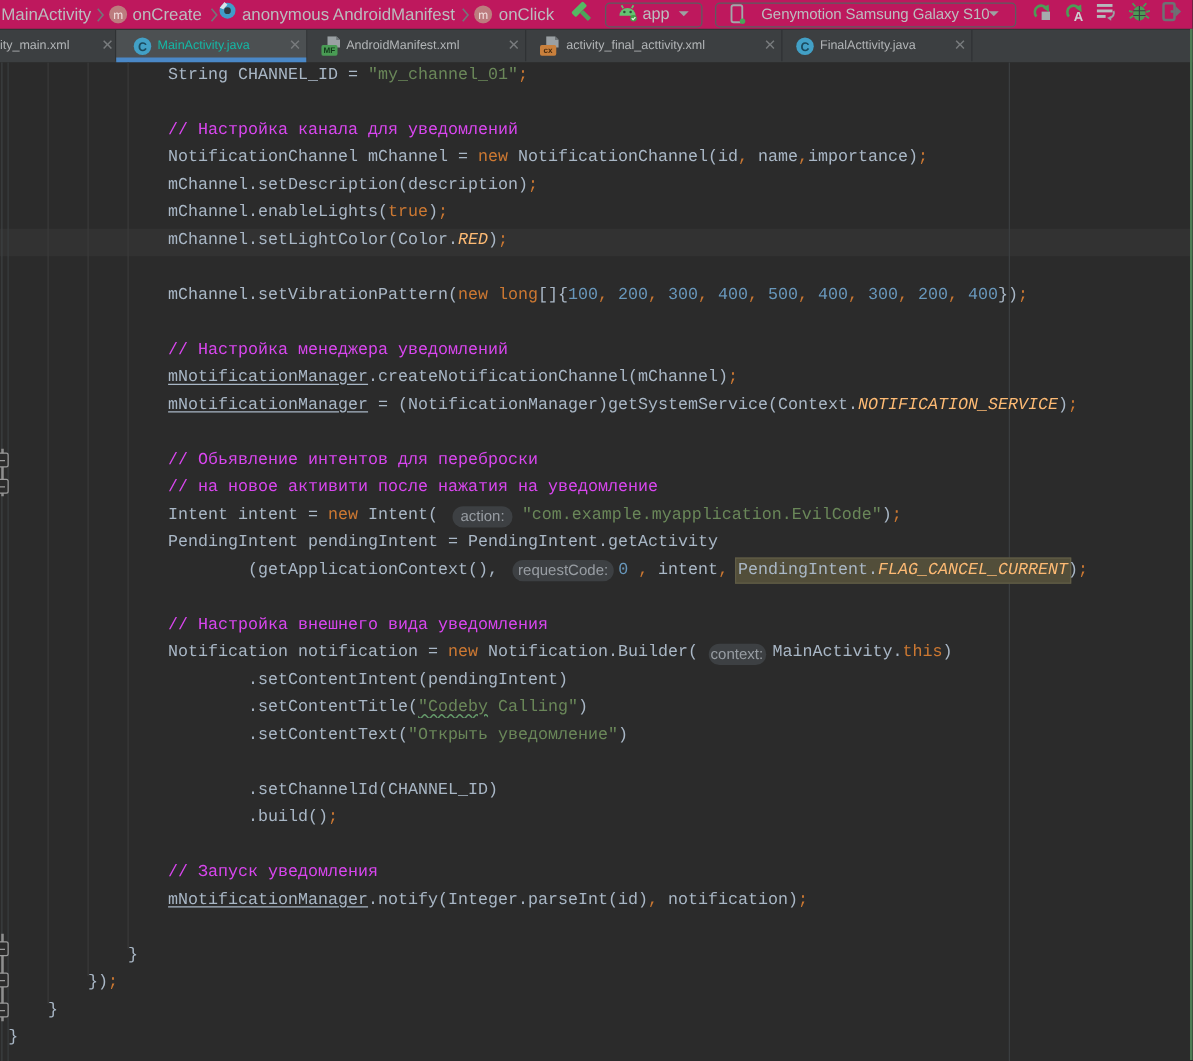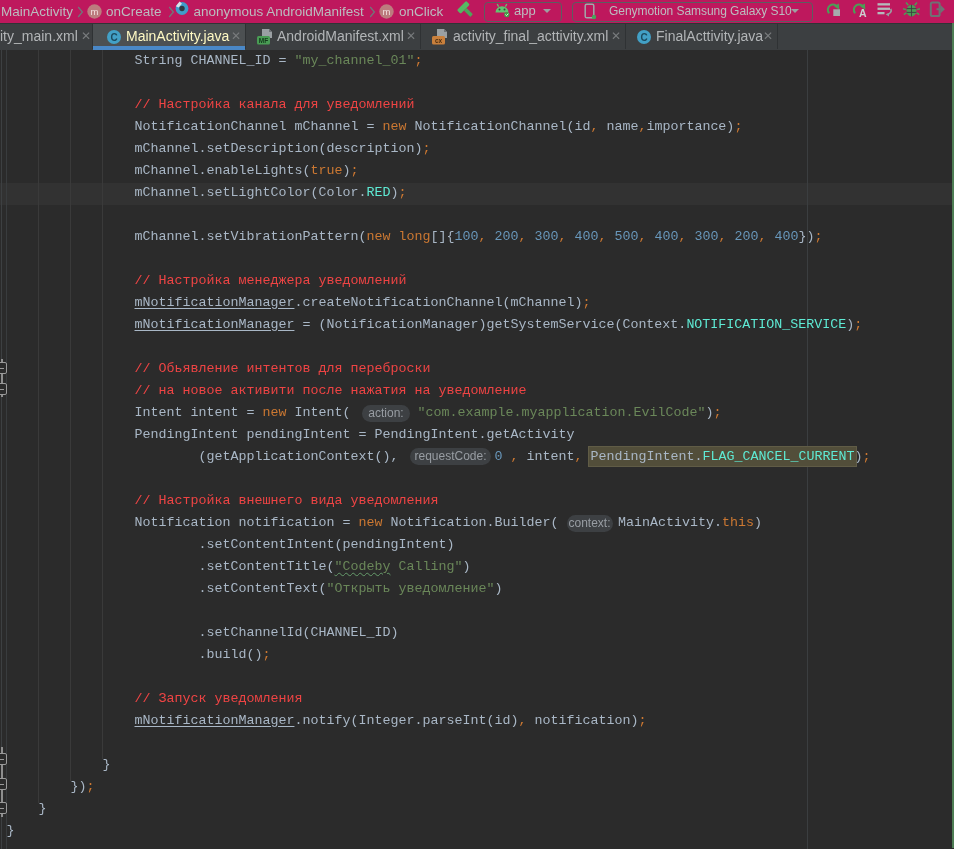--- a/index.html
+++ b/index.html
@@ -1,30 +1,30 @@
 <!DOCTYPE html>
 <html><head>
 <meta charset="utf-8">
 <style>
 html,body{margin:0;padding:0}
 body{width:954px;height:849px;background:#2b2b2b;overflow:hidden;position:relative;font-family:"Liberation Sans",sans-serif}
 #topbar{position:absolute;left:0;top:0;width:954px;height:23px;background:#be185d;border-bottom:1px solid #313335}
 #tabs{position:absolute;left:0;top:24px;width:954px;height:26px;background:#3c3f41}
 .tab{position:absolute;top:0;height:25px;border-right:1px solid #2f3234}
-.tabtxt{position:absolute;top:0;height:26px;line-height:25px;font-size:14px;color:#b2b5b7;white-space:pre}
+.tabtxt{position:absolute;top:0;height:26px;line-height:25px;font-size:10px;color:#b2b5b7;white-space:pre}
 .sel{background:#4c5052}
 #editor{position:absolute;left:0;top:50px;width:954px;height:799px;background:#2b2b2b}
 .guide{position:absolute;width:1px;background:#3a3a3a}
 .ln{position:absolute;left:6.5px;height:22px;white-space:pre;font-family:"Liberation Mono",monospace;font-size:13.33px;line-height:22px;color:#a9b7c6}
 .seg{position:absolute;height:22px;white-space:pre;font-family:"Liberation Mono",monospace;font-size:13.33px;line-height:22px;color:#a9b7c6}
 .k{color:#cc7832}
 .s{color:#6a8759}
-.c{color:#ef4444}
+.c{color:#d946ef}
 .n{color:#6897bb}
-.f{color:#5eead4;}
+.f{color:#fdba74;font-style:italic}
 .it{}
 .u{text-decoration:underline;text-underline-offset:2px}
 .wavy{text-decoration:underline;text-decoration-style:wavy;text-decoration-color:#659b6b;text-decoration-thickness:1px;text-underline-offset:2px}
 .chip{position:absolute;border-radius:8.5px;background:#3d4043;color:#989da3;font-family:"Liberation Sans",sans-serif;font-size:12px;text-align:center}
 .bc{position:absolute;top:0;height:23px;line-height:23px;font-size:13.5px;color:#bbbdbf;white-space:pre}
 .svgsep{position:absolute;top:6px}
 .ddgrp{position:absolute;top:2px;height:18px;border:1px solid #5b5e60;border-radius:4px}
 .ddtxt{position:absolute;top:0;height:18px;line-height:18px;font-size:13px;color:#bcbec0}
 .caret{position:absolute;width:0;height:0;border-left:4px solid transparent;border-right:4px solid transparent;border-top:4px solid #9da0a2}
 .x{position:absolute;font-size:12px;color:#787b7d;line-height:25px}
@@ -116,21 +116,21 @@
 </div>
 <div id="tabs">
  <div class="tab" style="left:0;width:92px"></div>
  <div class="tabtxt" style="left:0px">ity_main.xml</div>
  <div class="x" style="left:81px">✕</div>
  <div class="tab sel" style="left:93px;width:152px"></div>
  <svg style="position:absolute;left:106px;top:5px" width="16" height="16">
       <circle cx="8" cy="8" r="7" fill="#42a0c6"></circle>
       <text x="8" y="12" font-size="10" font-weight="bold" fill="#1b4a5e" text-anchor="middle" font-family="Liberation Sans">C</text>
     </svg>
- <div class="tabtxt" style="left:126px;color:#fef9c3">MainActivity.java</div>
+ <div class="tabtxt" style="left:126px;color:#14b8a6">MainActivity.java</div>
  <div class="x" style="left:231px">✕</div>
  <div style="position:absolute;left:93px;top:22px;width:152px;height:3.5px;background:#4a88c7"></div>
  <div class="tab" style="left:246px;width:174px"></div>
  <svg style="position:absolute;left:257px;top:5px" width="15" height="16">
       <path d="M5 0 h7 l3 3 v6 h-10 z" fill="#9aa0a3"></path>
       <path d="M12 0 l3 3 h-3 z" fill="#6e7376"></path>
       <rect x="0" y="7" width="13" height="8.5" rx="1.5" fill="#499c54"></rect>
       <text x="6.5" y="13.6" font-size="6.5" font-weight="bold" fill="#143a1c" text-anchor="middle" font-family="Liberation Sans">MF</text>
     </svg>
  <div class="tabtxt" style="left:277px">AndroidManifest.xml</div>

